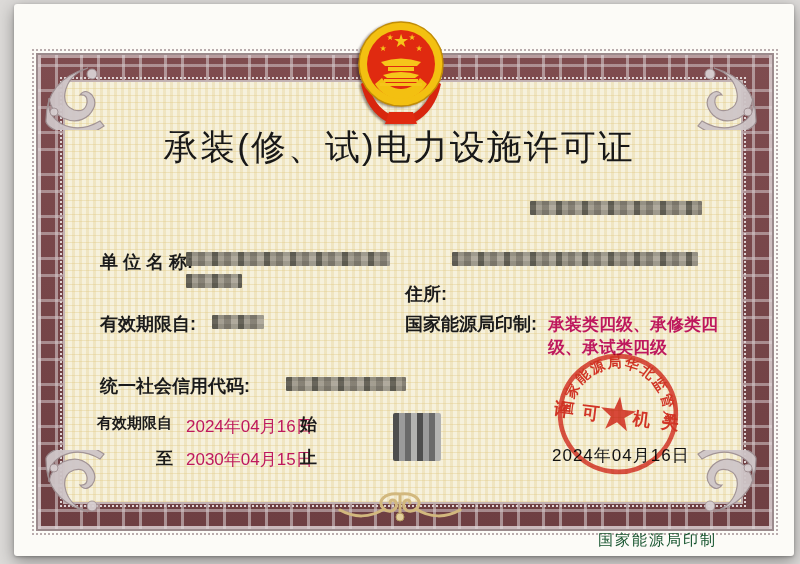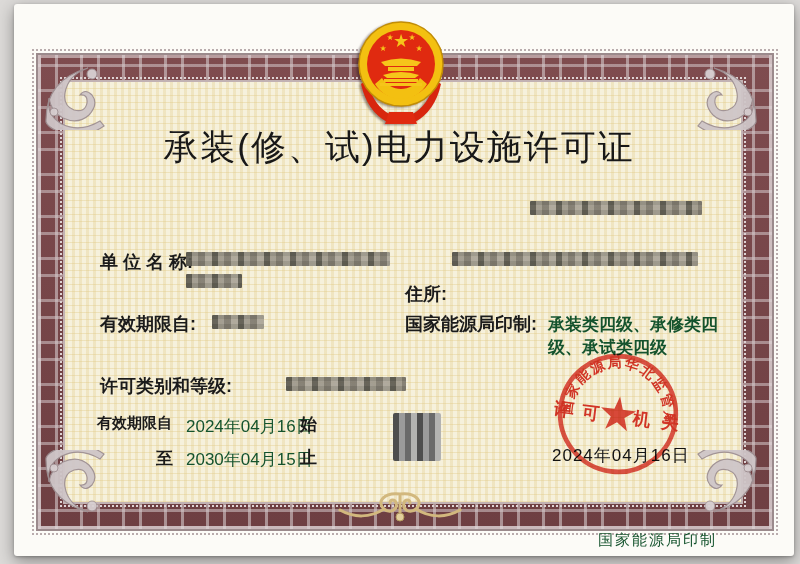--- a/index.html
+++ b/index.html
@@ -44,21 +44,21 @@
   .flourish.bl{left:42px;top:450px;transform:scaleY(-1);}
   .flourish.br{left:690px;top:450px;transform:scale(-1,-1);}
   .bottom-ornament{position:absolute;left:330px;top:490px;width:140px;height:34px;z-index:4;}
   .emblem{position:absolute;left:357px;top:18px;width:88px;height:106px;z-index:6;filter:drop-shadow(-2px 1px 1px rgba(40,20,20,.45));}
 
   .title{
     position:absolute;left:0;top:124px;width:798px;text-align:center;
     font-size:35px;font-weight:400;letter-spacing:2px;color:#181818;z-index:5;
   }
   .lbl{position:absolute;font-size:18px;font-weight:700;color:#1b1b1b;z-index:5;white-space:nowrap;}
-  .val{position:absolute;font-size:17px;color:#14532d;z-index:5;white-space:nowrap;}
+  .val{position:absolute;font-size:17px;color:#be185d;z-index:5;white-space:nowrap;}
   .val.wrap{white-space:normal;line-height:23px;}
   .redact{
     position:absolute;height:14px;z-index:5;border-radius:1px;
     background-color:#a39d90;
     background-image:
       repeating-linear-gradient(90deg, rgba(45,45,38,.60) 0 6px, rgba(150,145,134,.45) 6px 12px, rgba(95,90,82,.55) 12px 19px, rgba(180,175,164,.40) 19px 26px),
       repeating-linear-gradient(0deg, rgba(60,60,52,.28) 0 5px, rgba(170,165,152,.30) 5px 10px);
     opacity:.92;
   }
   .qr{
@@ -136,21 +136,21 @@
 
   <div class="lbl" style="left:405px;top:242px;margin-top:40px;">住所:</div>
   <div class="redact" style="left:452px;top:252px;width:246px;"></div>
 
   <div class="lbl" style="left:100px;top:312px;">有效期限自:</div>
   <div class="redact" style="left:212px;top:315px;width:52px;"></div>
 
   <div class="lbl" style="left:405px;top:312px;">国家能源局印制:</div>
   <div class="val wrap" style="left:548px;top:313px;width:190px;font-weight:700;">承装类四级、承修类四级、承试类四级</div>
 
-  <div class="lbl" style="left:100px;top:374px;">许可类别和等级:</div>
+  <div class="lbl" style="left:100px;top:374px;">统一社会信用代码:</div>
   <div class="redact" style="left:286px;top:377px;width:120px;"></div>
 
   <div class="lbl" style="left:97px;top:414px;font-size:15px;">有效期限自</div>
   <div class="val" style="left:186px;top:415px;">2024年04月16日</div>
   <div class="lbl" style="left:300px;top:413px;font-size:17px;">始</div>
 
   <div class="lbl" style="left:156px;top:447px;font-size:17px;">至</div>
   <div class="val" style="left:186px;top:448px;">2030年04月15日</div>
   <div class="lbl" style="left:300px;top:446px;font-size:17px;">止</div>
 

